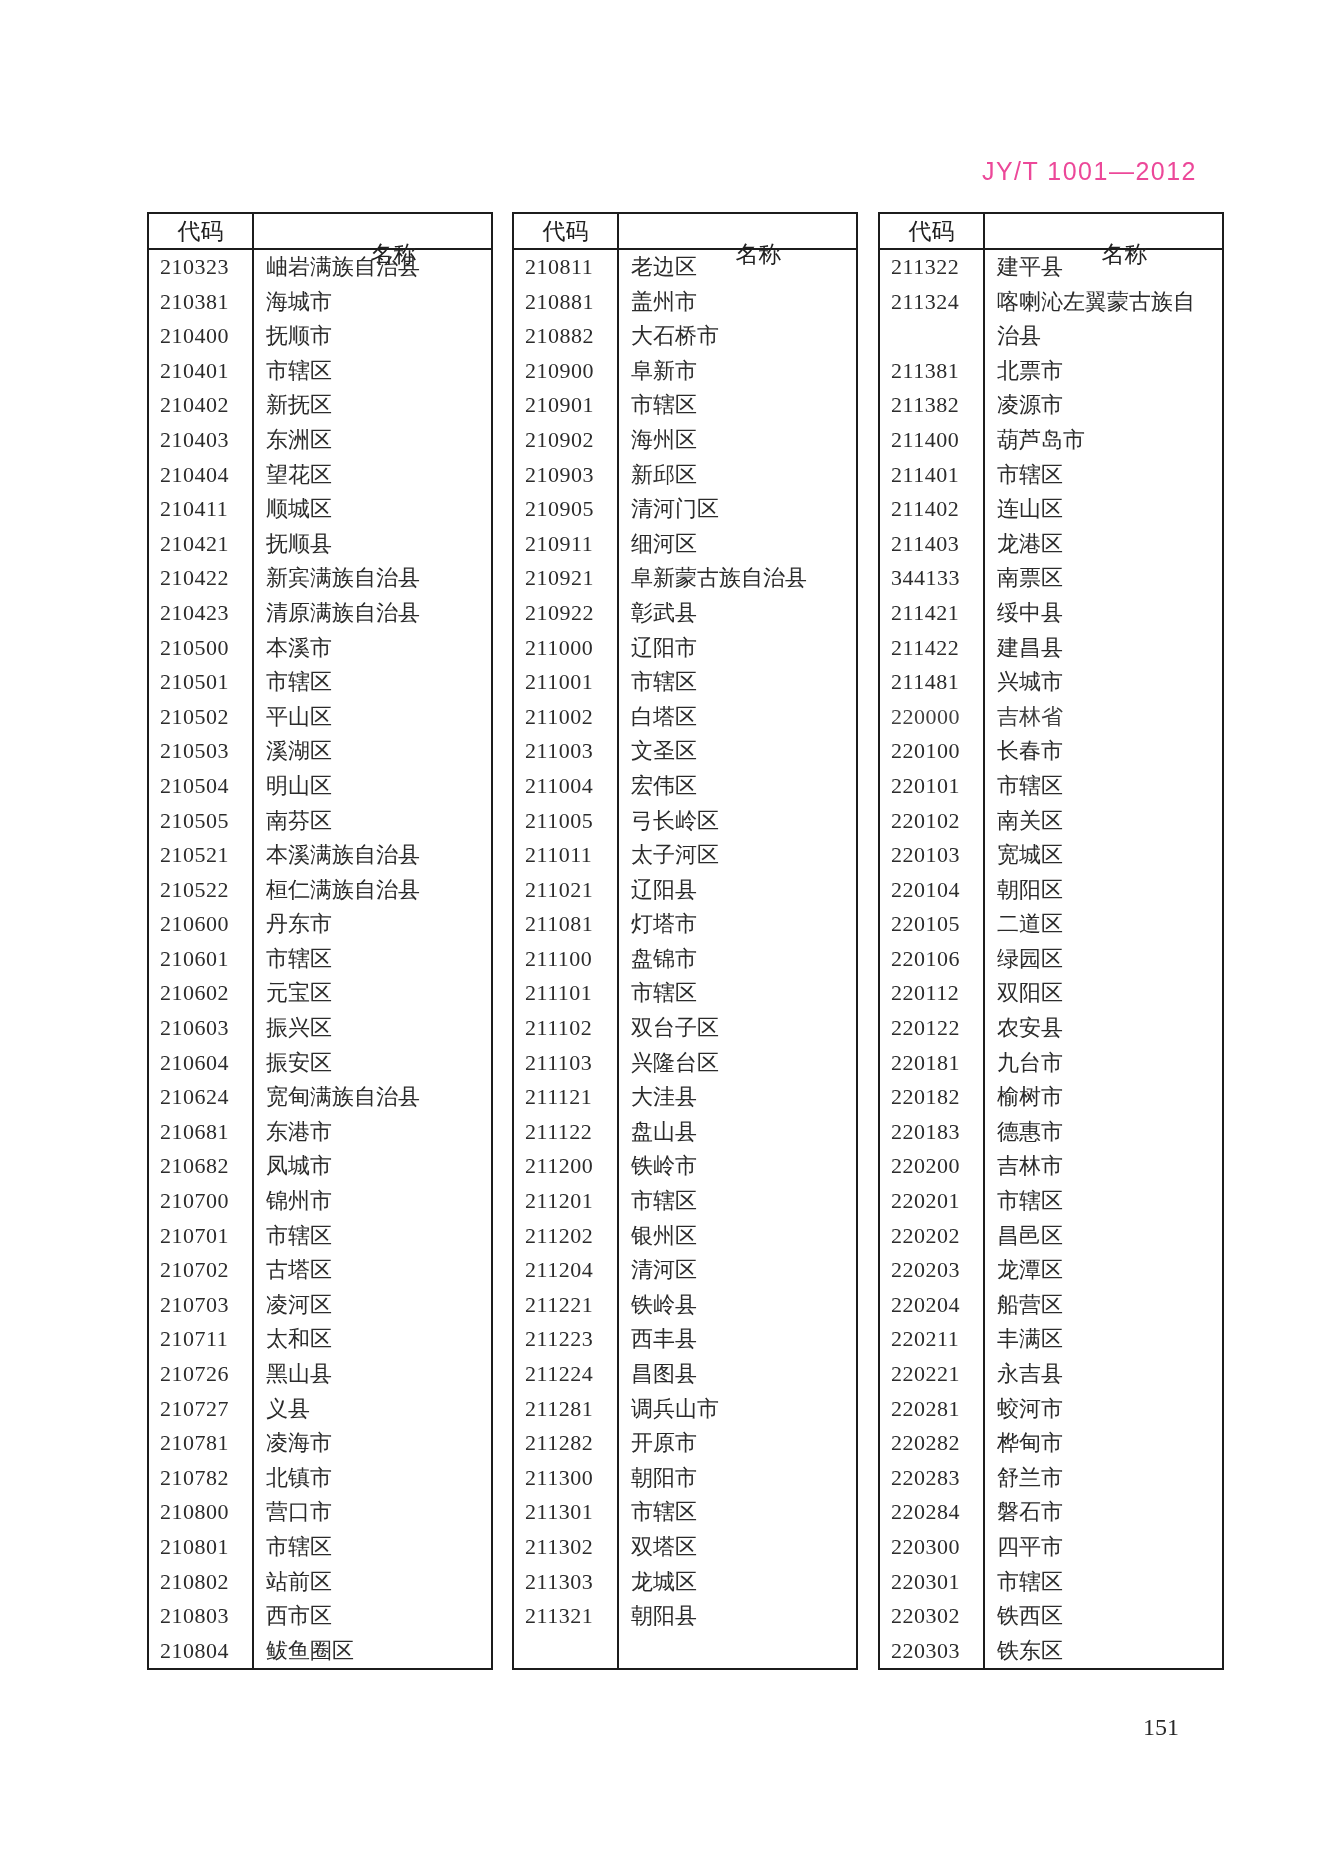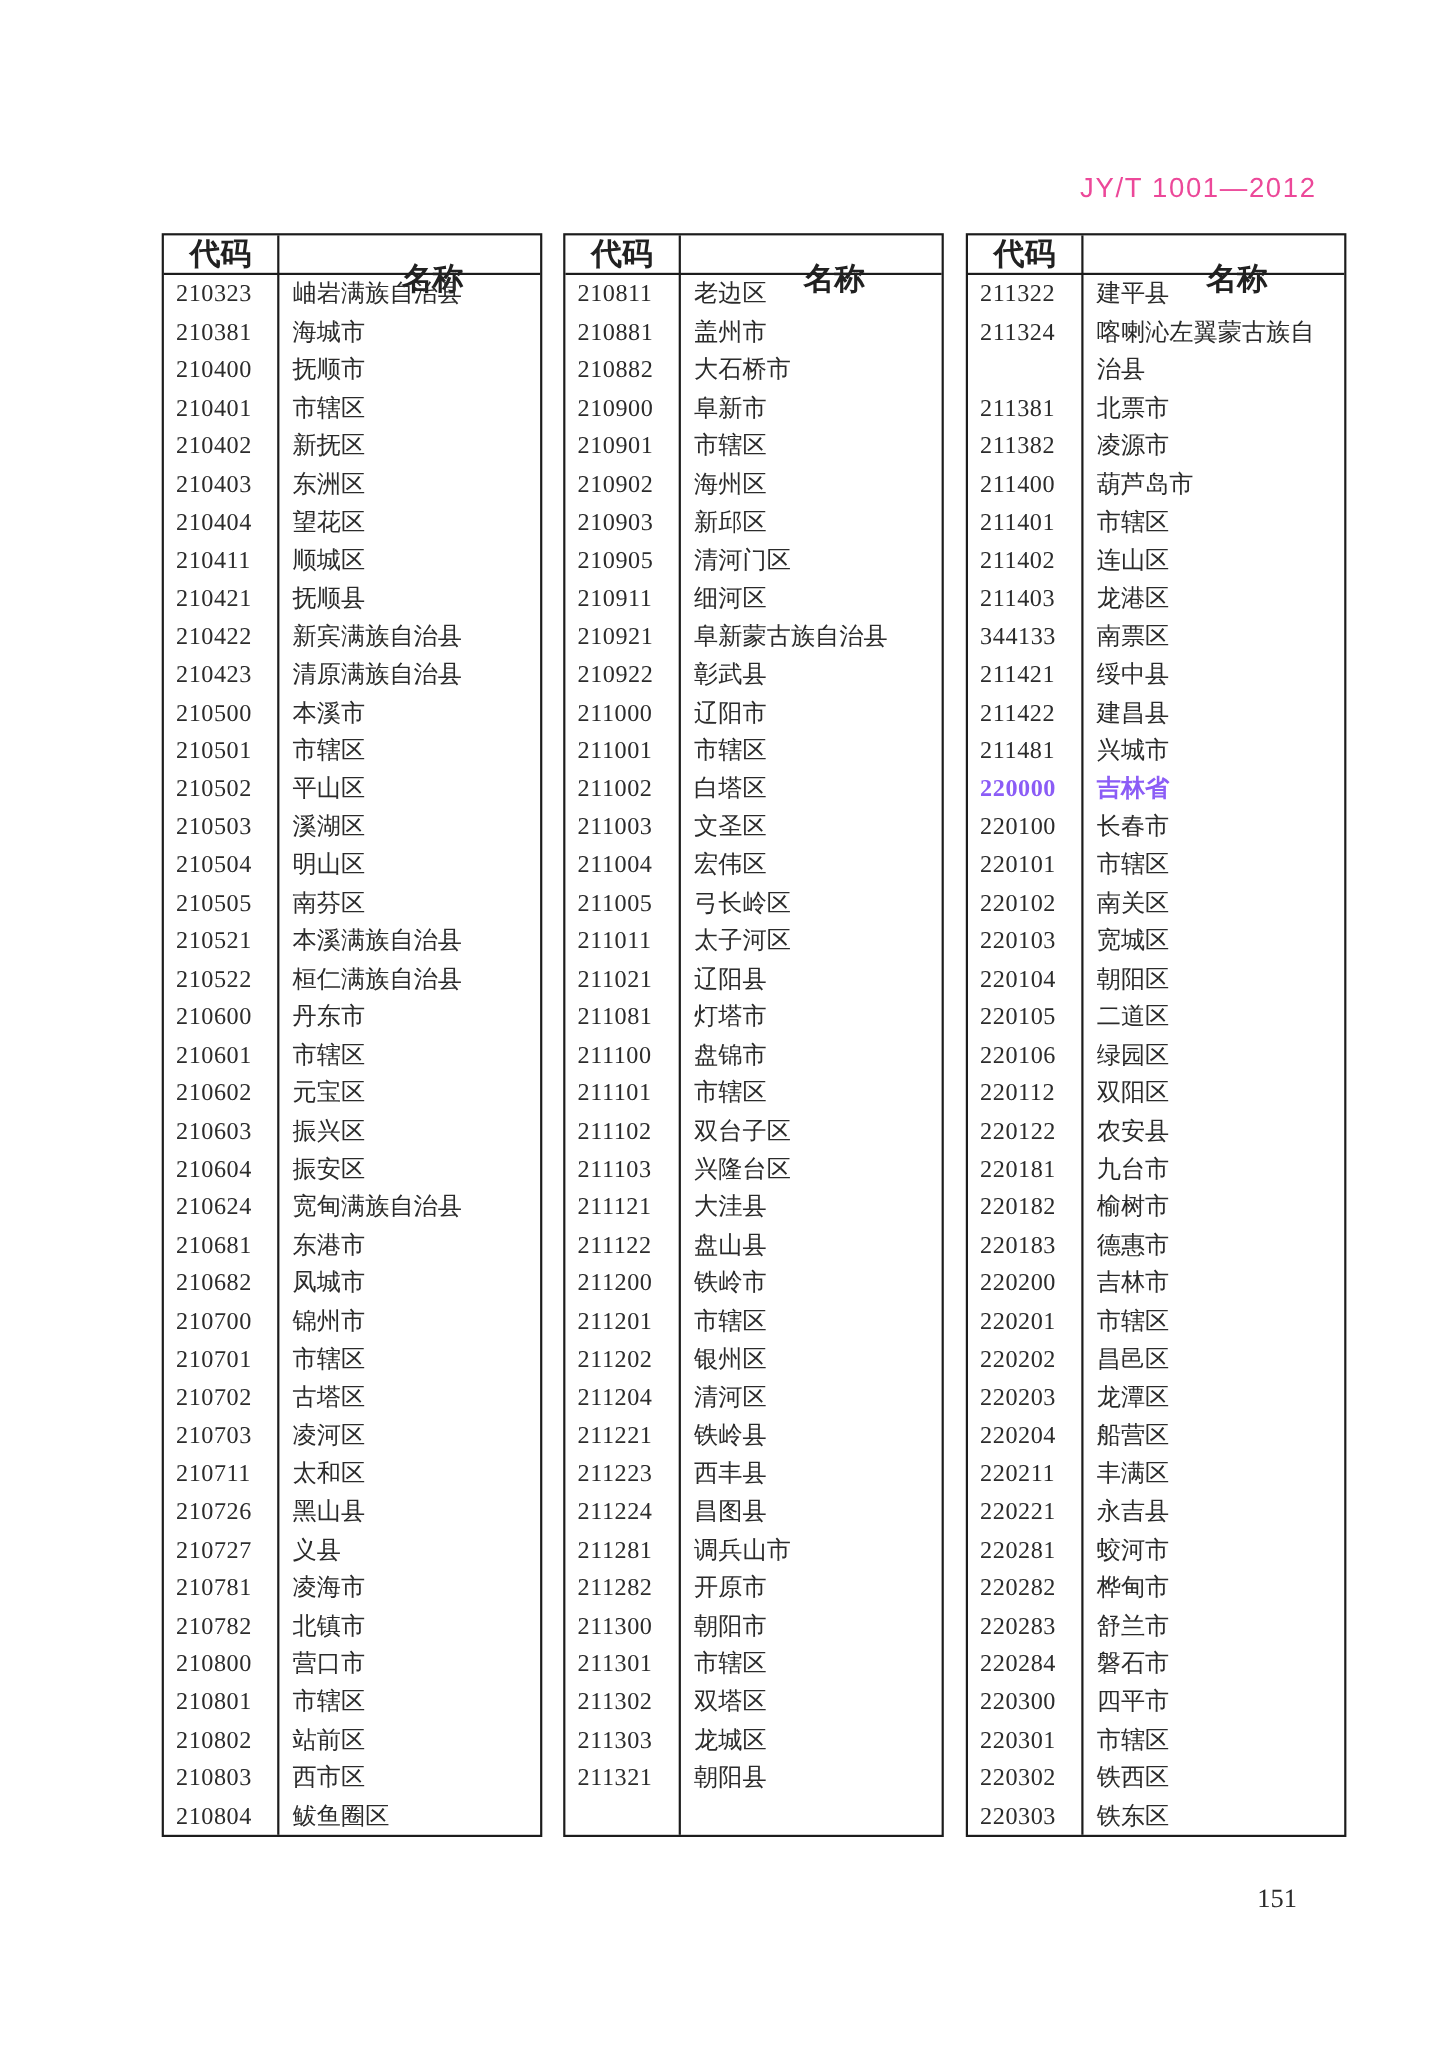--- a/index.html
+++ b/index.html
@@ -40,22 +40,22 @@
     position: absolute;
     top: 0; bottom: 0; left: 103px;
     width: 2px;
     background: #1c1c1c;
   }
   .thead {
     display: flex;
     height: 36px;
     border-bottom: 2px solid #1c1c1c;
     box-sizing: border-box;
-    font-weight: bold;
-    font-size: 28px;
+    font-weight: normal;
+    font-size: 23px;
     gap: 44px;
   }
   .th-code {
     width: 103px;
     display: flex; align-items: center; justify-content: center;
   }
   .th-name {
     flex: 1;
     display: flex; align-items: center; justify-content: center; margin-top: 40px;
   }
@@ -63,21 +63,21 @@
     position: absolute;
     top: 36px; left: 0; right: 0; bottom: 0;
     overflow: hidden;
   }
   .row {
     display: flex;
     min-height: 34.6px;
     font-size: 22px;
     color: #2b2b2b;
   }
-  .row.bold { font-weight: bold; color: #8b5cf6; }
+  .row.bold { font-weight: normal; color: #404040; }
   .cell-code {
     width: 103px;
     box-sizing: border-box;
     padding-left: 11px;
     line-height: 34.6px;
     letter-spacing: 0.5px;
     flex-shrink: 0;
   }
   .cell-name {
     flex: 1;

